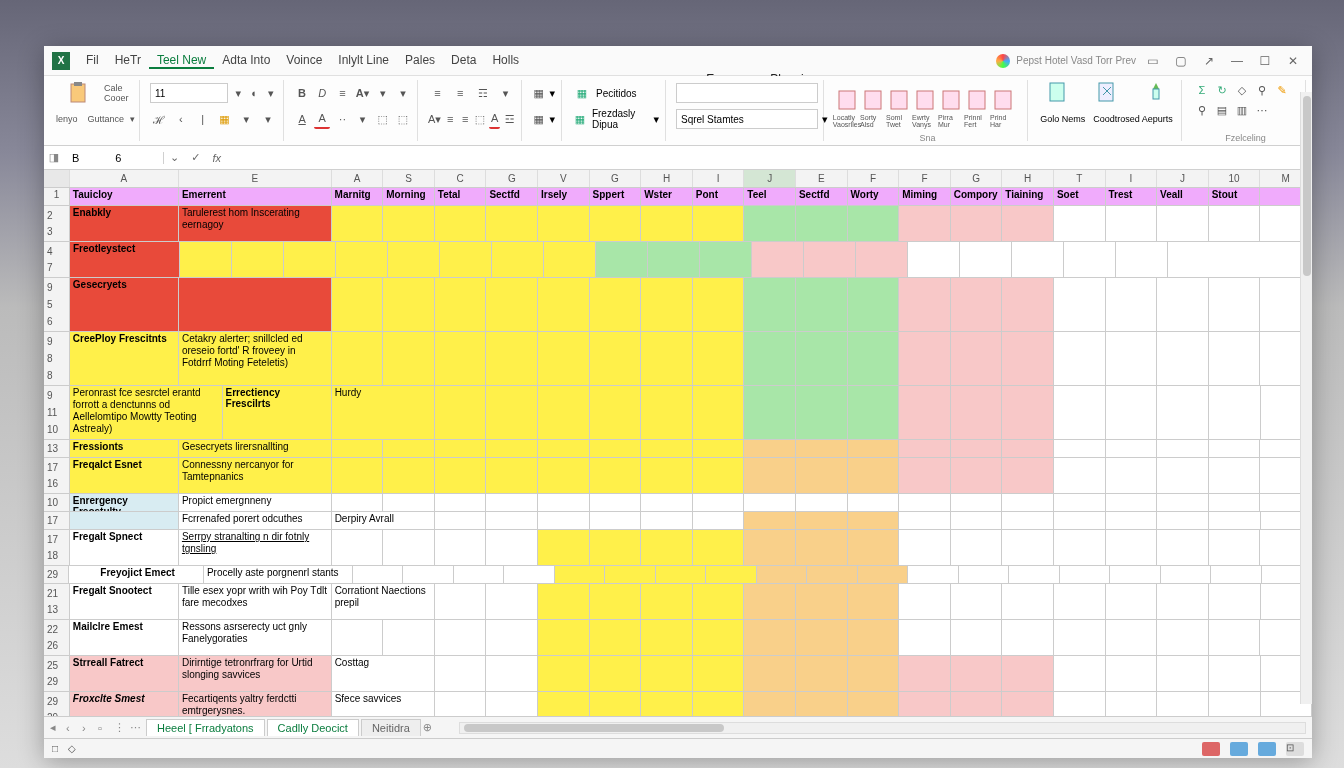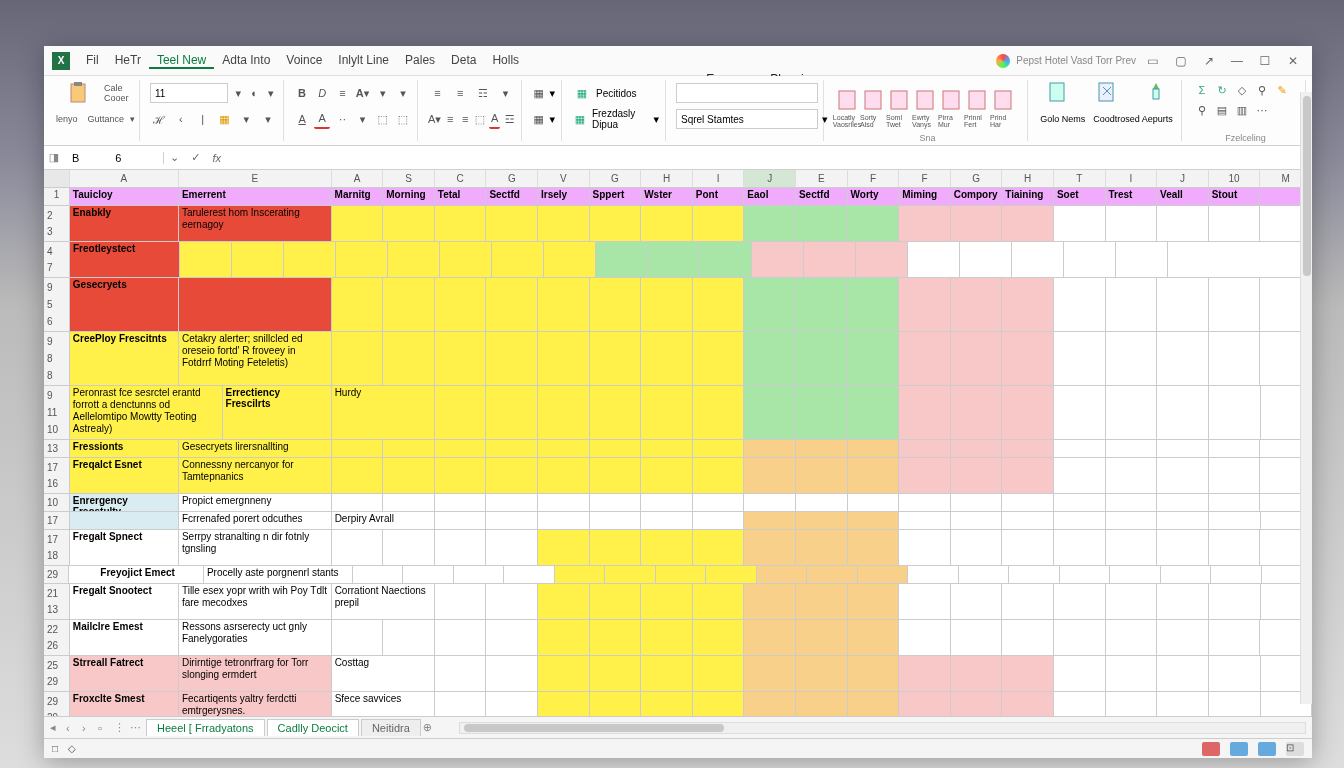--- a/index.html
+++ b/index.html
@@ -351,21 +351,21 @@
             <div class="cell hdr bold" style="width: 110px;">Tauicloy</div>
             <div class="cell hdr bold" style="width: 154px;">Emerrent</div>
             <div class="cell hdr bold" style="width: 52px;">Marnitg</div>
             <div class="cell hdr bold" style="width: 52px;">Morning</div>
             <div class="cell hdr bold" style="width: 52px;">Tetal</div>
             <div class="cell hdr bold" style="width: 52px;">Sectfd</div>
             <div class="cell hdr bold" style="width: 52px;">Irsely</div>
             <div class="cell hdr bold" style="width: 52px;">Sppert</div>
             <div class="cell hdr bold" style="width: 52px;">Wster</div>
             <div class="cell hdr bold" style="width: 52px;">Pont</div>
-            <div class="cell hdr bold" style="width: 52px;">Eaol</div>
+            <div class="cell hdr bold" style="width: 52px;">Teel</div>
             <div class="cell hdr bold" style="width: 52px;">Sectfd</div>
             <div class="cell hdr bold" style="width: 52px;">Worty</div>
             <div class="cell hdr bold" style="width: 52px;">Miming</div>
             <div class="cell hdr bold" style="width: 52px;">Compory</div>
             <div class="cell hdr bold" style="width: 52px;">Tiaining</div>
             <div class="cell hdr bold" style="width: 52px;">Soet</div>
             <div class="cell hdr bold" style="width: 52px;">Trest</div>
             <div class="cell hdr bold" style="width: 52px;">Veall</div>
             <div class="cell hdr bold" style="width: 52px;">Stout</div>
             <div class="cell hdr bold" style="width: 52px;"></div>
@@ -609,21 +609,21 @@
             <div class="cell " style="width: 52px;"></div>
             <div class="cell " style="width: 52px;"></div>
             <div class="cell " style="width: 52px;"></div>
           </div>
           <div class="data-row tall2">
             <div class="cell w-num" style="width: 26px; flex-direction: column; background: rgb(243, 243, 243);">
               <div style="height: 18px; display: flex; align-items: center; justify-content: center;">17</div>
               <div style="height: 18px; display: flex; align-items: center; justify-content: center;">18</div>
             </div>
             <div class="cell bold " style="width: 110px;">Fregalt Spnect</div>
-            <div class="cell " style="width: 154px; white-space: normal; line-height: 1.2;">Serrpy stranalting n dir fotnly tgnsling</div>
+            <div class="cell " style="width: 154px; white-space: normal; line-height: 1.2; text-decoration: underline;">Serrpy stranalting n dir fotnly tgnsling</div>
             <div class="cell " style="width: 52px;"></div>
             <div class="cell " style="width: 52px;"></div>
             <div class="cell " style="width: 52px;"></div>
             <div class="cell " style="width: 52px;"></div>
             <div class="cell yellow" style="width: 52px;"></div>
             <div class="cell yellow" style="width: 52px;"></div>
             <div class="cell yellow" style="width: 52px;"></div>
             <div class="cell yellow" style="width: 52px;"></div>
             <div class="cell orange" style="width: 52px;"></div>
             <div class="cell orange" style="width: 52px;"></div>
@@ -715,21 +715,21 @@
             <div class="cell " style="width: 52px;"></div>
             <div class="cell " style="width: 52px;"></div>
             <div class="cell " style="width: 52px;"></div>
           </div>
           <div class="data-row tall2">
             <div class="cell w-num" style="width: 26px; flex-direction: column; background: rgb(243, 243, 243);">
               <div style="height: 18px; display: flex; align-items: center; justify-content: center;">25</div>
               <div style="height: 18px; display: flex; align-items: center; justify-content: center;">29</div>
             </div>
             <div class="cell bold pink" style="width: 110px;">Strreall Fatrect</div>
-            <div class="cell pink" style="width: 154px; white-space: normal; line-height: 1.2;">Dirirntige tetronrfrarg for Torr slonging ermdert</div>
+            <div class="cell pink" style="width: 154px; white-space: normal; line-height: 1.2;">Dirirntige tetronrfrarg for Urtid slonging savvices</div>
             <div class="cell " style="width: 104px; white-space: normal; line-height: 1.2;">Costtag</div>
             <div class="cell " style="width: 52px;"></div>
             <div class="cell " style="width: 52px;"></div>
             <div class="cell yellow" style="width: 52px;"></div>
             <div class="cell yellow" style="width: 52px;"></div>
             <div class="cell yellow" style="width: 52px;"></div>
             <div class="cell yellow" style="width: 52px;"></div>
             <div class="cell orange" style="width: 52px;"></div>
             <div class="cell orange" style="width: 52px;"></div>
             <div class="cell orange" style="width: 52px;"></div>
@@ -740,21 +740,21 @@
             <div class="cell " style="width: 52px;"></div>
             <div class="cell " style="width: 52px;"></div>
             <div class="cell " style="width: 52px;"></div>
             <div class="cell " style="width: 52px;"></div>
           </div>
           <div class="data-row tall2">
             <div class="cell w-num" style="width: 26px; flex-direction: column; background: rgb(243, 243, 243);">
               <div style="height: 18px; display: flex; align-items: center; justify-content: center;">29</div>
               <div style="height: 18px; display: flex; align-items: center; justify-content: center;">29</div>
             </div>
-            <div class="cell bold pink" style="width: 110px;">Froxclte Smest</div>
+            <div class="cell bold pink" style="width: 110px; font-style: italic;">Froxclte Smest</div>
             <div class="cell pink" style="width: 154px; white-space: normal; line-height: 1.2;">Fecartiqents yaltry ferdctti emtrgerysnes.</div>
             <div class="cell " style="width: 104px; white-space: normal; line-height: 1.2;">Sfece savvices</div>
             <div class="cell " style="width: 52px;"></div>
             <div class="cell " style="width: 52px;"></div>
             <div class="cell yellow" style="width: 52px;"></div>
             <div class="cell yellow" style="width: 52px;"></div>
             <div class="cell yellow" style="width: 52px;"></div>
             <div class="cell yellow" style="width: 52px;"></div>
             <div class="cell orange" style="width: 52px;"></div>
             <div class="cell orange" style="width: 52px;"></div>

